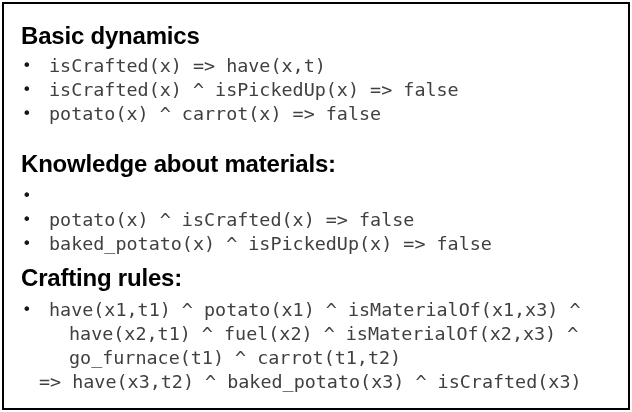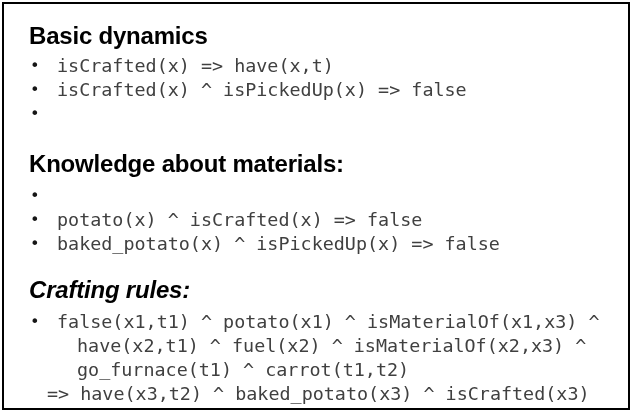--- a/index.html
+++ b/index.html
@@ -16,33 +16,33 @@
   }
   .frame {
     position: absolute;
     left: 2px;
     top: 2px;
     width: 628px;
     height: 408px;
     box-sizing: border-box;
     border: 2px solid #000000;
     background: #ffffff;
-    padding: 18px 0 0 25px;
+    padding: 18px 0 0 17px;
   }
   .section-title {
     font-family: "Liberation Sans", sans-serif;
     font-weight: bold;
     font-size: 24px;
     line-height: 28px;
     color: #000000;
     letter-spacing: -0.2px;
     white-space: pre;
   }
   .title-knowledge { margin-top: 24px; }
-  .title-crafting  { margin-top: 20px; font-style: italic; }
+  .title-crafting  { margin-top: 8px; }
   .rule-list { margin-top: 4px; }
   .rule-list-2 { margin-top: 6px; }
   .rule-list-3 { margin-top: 6px; }
   .rule {
     display: flex;
     align-items: flex-start;
   }
   .bullet-cell {
     flex: none;
     width: 27px;
@@ -79,20 +79,23 @@
       </div>
     </div>
     <div class="rule">
       <span class="bullet-cell">•</span>
       <div class="rule-lines">
         <div class="rule-line">isCrafted(x) ^ isPickedUp(x) =&gt; false</div>
       </div>
     </div>
     <div class="rule">
       <span class="bullet-cell">•</span>
+      <div class="rule-lines">
+        <div class="rule-line">potato(x) ^ carrot(x) =&gt; false</div>
+      </div>
     </div>
   </div>
 
   <div class="section-title title-knowledge">Knowledge about materials:</div>
   <div class="rule-list rule-list-2">
     <div class="rule">
       <span class="bullet-cell">•</span>
     </div>
     <div class="rule">
       <span class="bullet-cell">•</span>
@@ -106,21 +109,21 @@
         <div class="rule-line">baked_potato(x) ^ isPickedUp(x) =&gt; false</div>
       </div>
     </div>
   </div>
 
   <div class="section-title title-crafting">Crafting rules:</div>
   <div class="rule-list rule-list-3">
     <div class="rule">
       <span class="bullet-cell">•</span>
       <div class="rule-lines">
-        <div class="rule-line">false(x1,t1) ^ potato(x1) ^ isMaterialOf(x1,x3) ^</div>
+        <div class="rule-line">have(x1,t1) ^ potato(x1) ^ isMaterialOf(x1,x3) ^</div>
         <div class="rule-line indent-cont">have(x2,t1) ^ fuel(x2) ^ isMaterialOf(x2,x3) ^</div>
         <div class="rule-line indent-cont">go_furnace(t1) ^ carrot(t1,t2)</div>
         <div class="rule-line indent-concl">=&gt; have(x3,t2) ^ baked_potato(x3) ^ isCrafted(x3)</div>
       </div>
     </div>
   </div>
 
 </div>
 
 </body></html>

